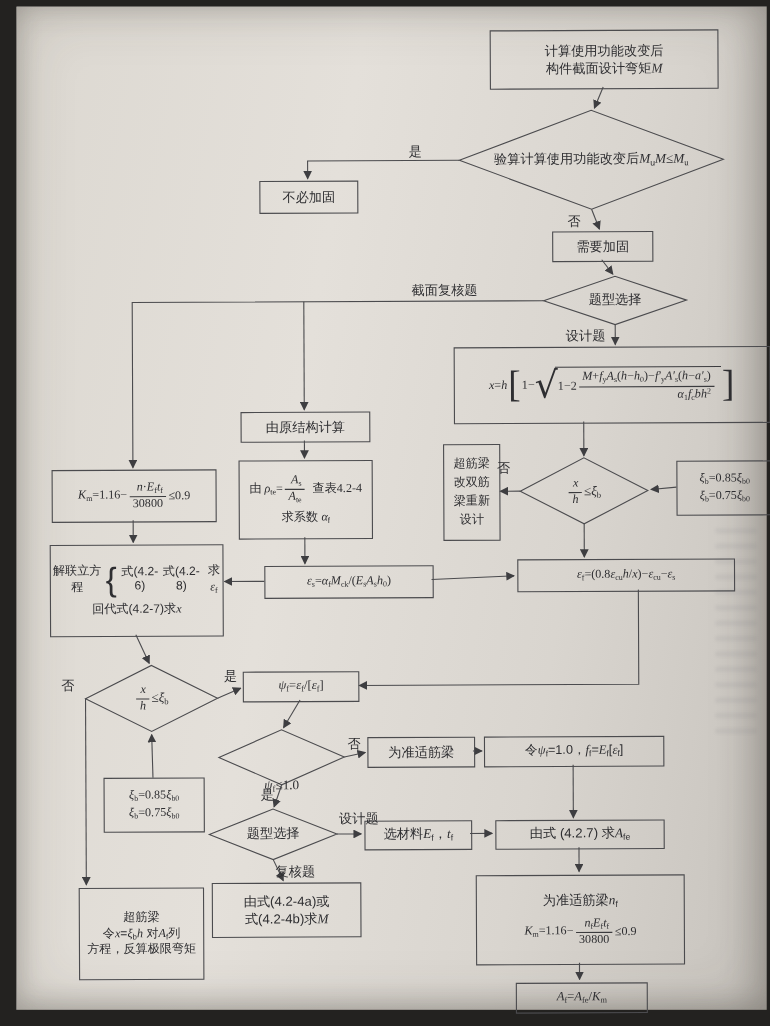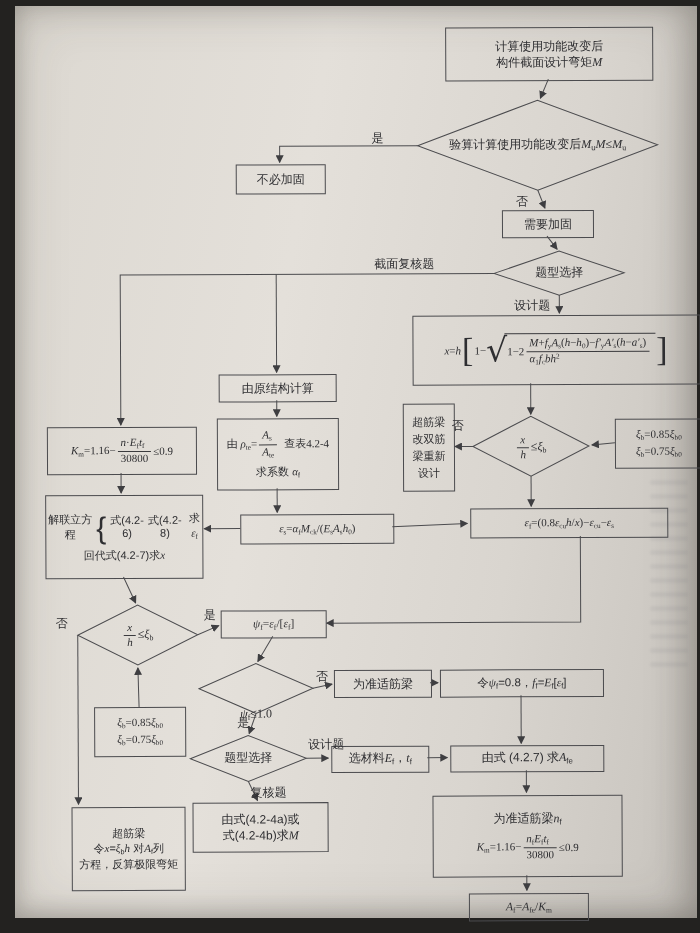--- a/index.html
+++ b/index.html
@@ -15,21 +15,21 @@
   .box{position:absolute;border:1px solid #4b4b4e;display:flex;flex-direction:column;align-items:center;
        justify-content:center;text-align:center;font-size:12px;line-height:1.35;background:transparent;}
   .dtext{position:absolute;display:flex;flex-direction:row;align-items:center;justify-content:center;
          text-align:center;font-size:12px;line-height:1.45;}
   .dlabel{position:absolute;font-size:12px;}
   .row{display:flex;align-items:center;justify-content:center;}
   .fm{font-family:"Liberation Serif","DejaVu Serif",serif;}
   .it{font-style:italic;font-family:"Liberation Serif","DejaVu Serif",serif;}
   .sub{font-size:0.66em;vertical-align:-0.3em;}
   .sup{font-size:0.66em;vertical-align:0.5em;}
-  .frac{display:inline-block;vertical-align:middle;text-align:left;margin:0 2px;}
+  .frac{display:inline-block;vertical-align:middle;text-align:right;margin:0 2px;}
   .frac>.num{display:block;border-bottom:1px solid #3b3b3e;padding:0 3px;line-height:1.25;}
   .frac>.den{display:block;padding:0 3px;line-height:1.25;}
   .sqrt{display:inline-flex;align-items:center;}
   .sqrt>.sign{font-size:33px;line-height:0.9;margin-right:-3px;font-family:"DejaVu Sans",sans-serif;}
   .sqrt>.body{border-top:1px solid #3b3b3e;padding:2px 4px 0 3px;display:inline-flex;align-items:center;}
   .bigbr{font-size:34px;line-height:0.9;font-weight:300;margin:0 1px;}
   .brace{font-size:30px;line-height:0.9;font-weight:300;margin:0 2px;}
   .stack{display:inline-flex;flex-direction:row;line-height:1.2;margin-left:5px;text-align:center;}
   .bleed{position:absolute;right:4px;top:465px;width:48px;height:440px;opacity:0.5;filter:blur(1.3px);}
   .bleed i{display:block;height:5px;margin:9px 5px;background:rgba(105,105,115,0.18);border-radius:2px;}
@@ -235,21 +235,21 @@
 
       <div class="dtext fm" style="left:192px;top:696px;width:96px;height:24px;justify-content:center;">
         <div><span class="it">ψ</span><span class="sub">f</span><span>≤1.0</span></div>
       </div>
 
       <div class="box" style="left:318px;top:664px;width:96px;height:26px;">
         <div>为准适筋梁</div>
       </div>
 
       <div class="box" style="left:424px;top:664px;width:162px;height:26px;font-size:11.5px;">
-        <div><span>令</span><span class="it">ψ</span><span class="sub">f</span><span>=0.8，</span><span class="it">f</span><span class="sub">f</span><span>=</span><span class="it">E</span><span class="sub">f</span><span>[</span><span class="it">ε</span><span class="sub">f</span><span>]</span></div>
+        <div><span>令</span><span class="it">ψ</span><span class="sub">f</span><span>=1.0，</span><span class="it">f</span><span class="sub">f</span><span>=</span><span class="it">E</span><span class="sub">f</span><span>[</span><span class="it">ε</span><span class="sub">f</span><span>]</span></div>
       </div>
 
       <div class="box fm" style="left:78px;top:700px;width:90px;height:48px;font-size:11px;">
         <div><span class="it">ξ</span><span class="sub">b</span><span>=0.85</span><span class="it">ξ</span><span class="sub">b0</span></div>
         <div><span class="it">ξ</span><span class="sub">b</span><span>=0.75</span><span class="it">ξ</span><span class="sub">b0</span></div>
       </div>
 
       <div class="dtext" style="left:178px;top:741px;width:108px;height:22px;">
         <div>题型选择</div>
       </div>

